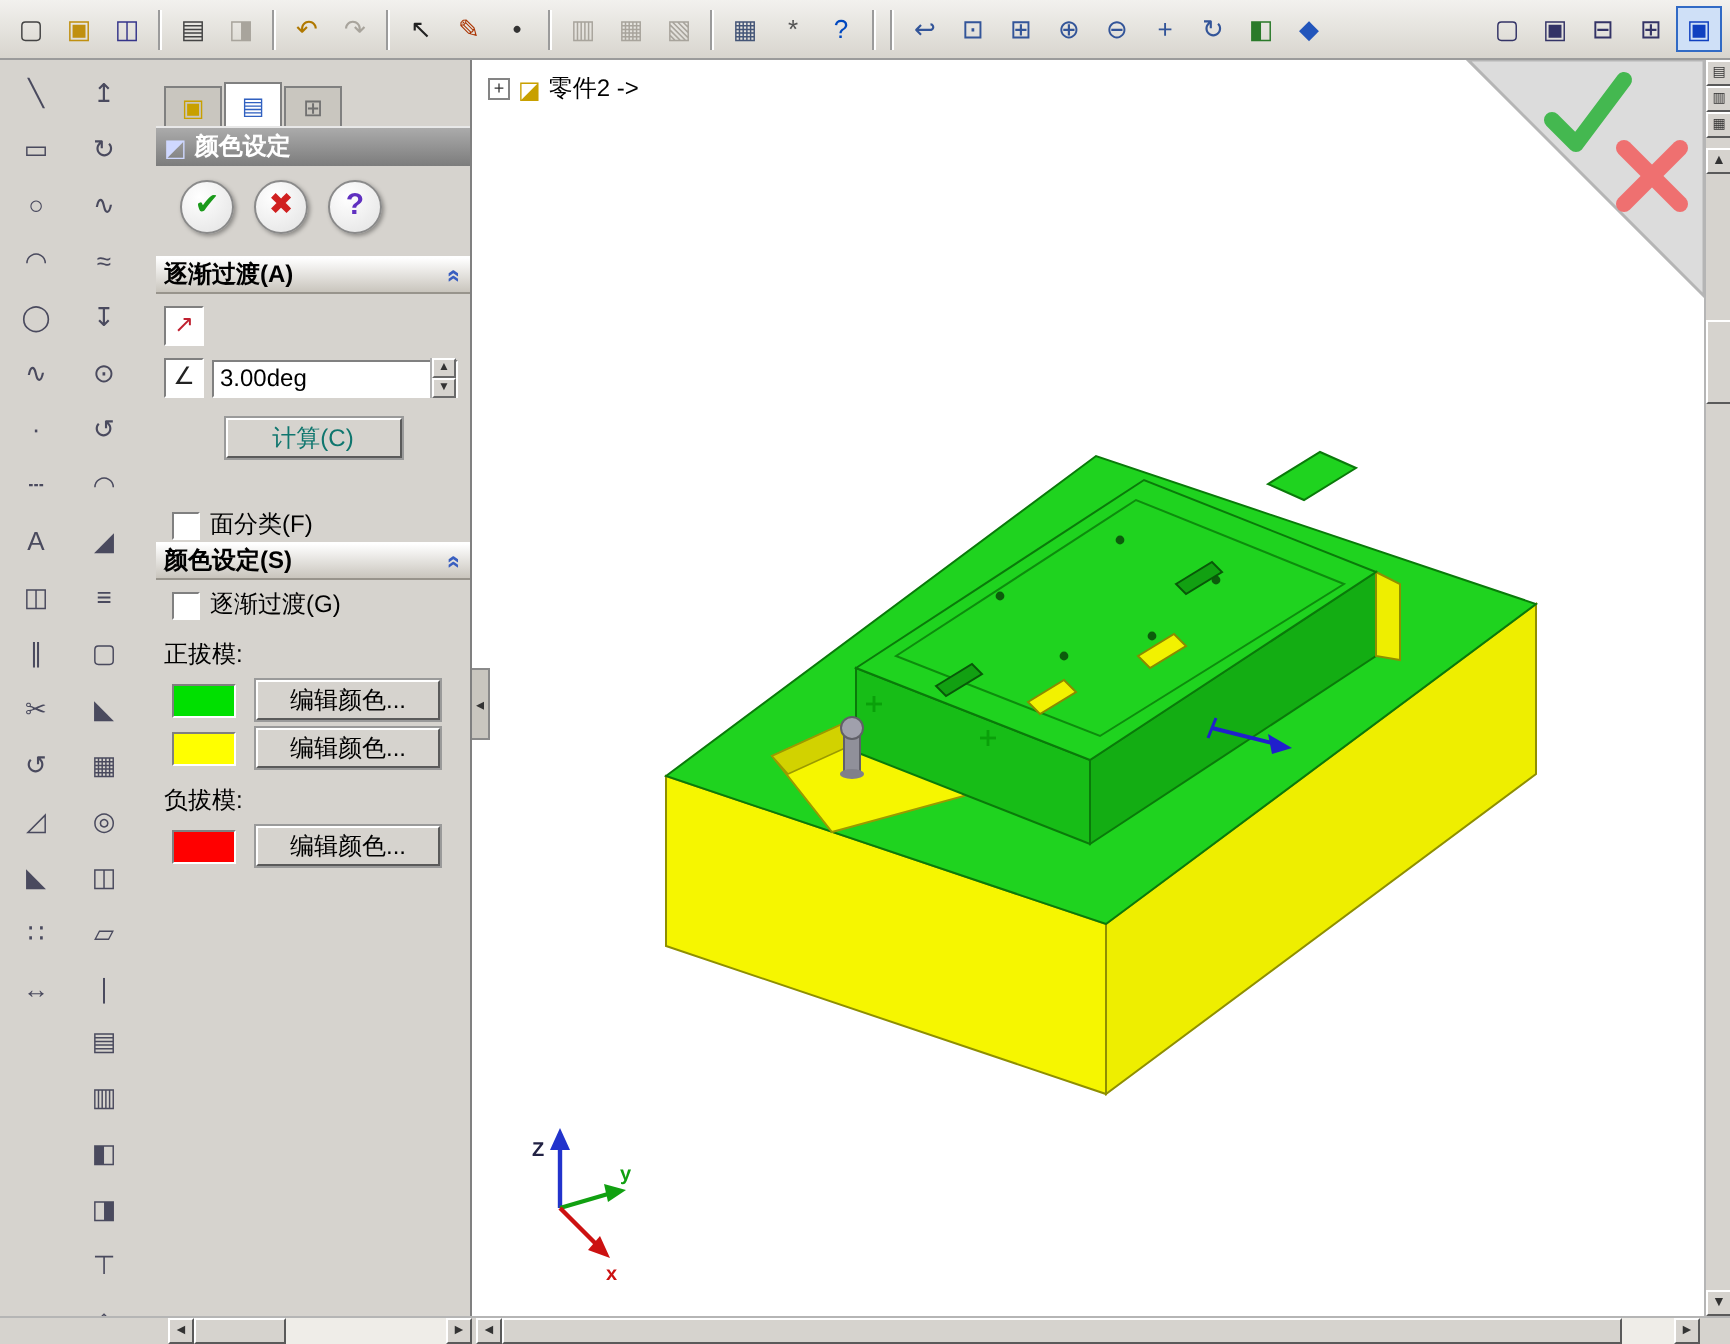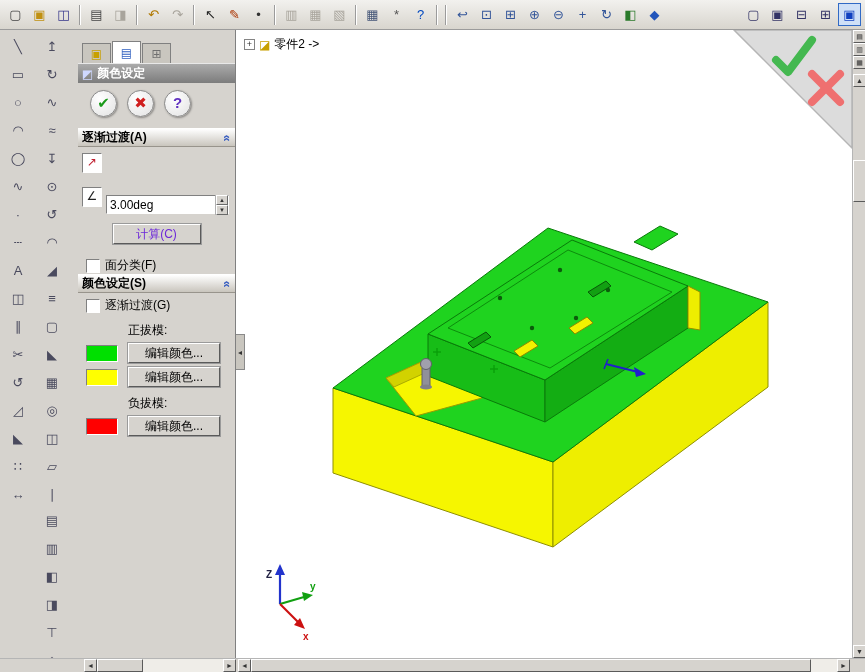--- a/index.html
+++ b/index.html
@@ -46,31 +46,31 @@
   .sec-h{margin-top:4px;height:17px;background:linear-gradient(#ffffff,#c9c5bd);
     border-top:1px solid #ffffff;border-bottom:1px solid #98948c;
     font-weight:bold;display:flex;align-items:center;justify-content:space-between;padding:0 4px;}
   .chev{color:#3a5fc0;font-weight:bold;display:inline-block;transform:rotate(90deg);font-size:12px;}
   .row{display:flex;align-items:center;gap:4px;padding:6px 6px 0 4px;}
   .mini-icon{width:18px;height:18px;background:#fff;border:1px solid;border-color:#808080 #fff #fff #808080;
     text-align:center;line-height:17px;font-size:12px;flex:0 0 auto;}
   .sel-field{flex:1;height:17px;line-height:17px;background:#f09e9e;border:1px solid;
     border-color:#808080 #fff #fff #808080;padding:0 3px;overflow:hidden;}
   .txt-field{flex:1;height:17px;background:#fff;border:1px solid;border-color:#808080 #fff #fff #808080;
-    display:flex;align-items:center;padding:0 0 0 3px;margin-top:16px;}
+    display:flex;align-items:center;padding:0 0 0 3px;}
   .txt-field .val{flex:1;}
   .spin{width:12px;display:flex;flex-direction:column;border-left:1px solid #b0b0b0;}
   .spin span{height:8px;line-height:8px;font-size:6px;text-align:center;background:#d6d3ce;
     border:1px solid;border-color:#fff #6a6a6a #6a6a6a #fff;color:#333;}
-  .calc{display:block;margin:10px auto 4px auto;width:88px;height:20px;background:#d6d3ce;
+  .calc{display:block;margin:10px auto 16px auto;width:88px;height:20px;background:#d6d3ce;
     border:1px solid;border-color:#fff #5a5a5a #5a5a5a #fff;box-shadow:0 0 0 1px #9a9a9a;
-    color:#6d28d9;font-size:12px;font-family:inherit;}
+    color:#0f766e;font-size:12px;font-family:inherit;}
   .chk{display:flex;align-items:center;gap:5px;padding:9px 0 0 8px;}
   .chk .box{width:12px;height:12px;background:#fff;border:1px solid;border-color:#808080 #fff #fff #808080;flex:0 0 auto;}
-  .clabel{padding:8px 0 0 4px;margin-left:46px;}
+  .clabel{padding:8px 0 0 4px;}
   .crow{display:flex;align-items:center;gap:10px;padding:4px 0 0 8px;}
   .swatch{width:30px;height:15px;border:1px solid;border-color:#808080 #fff #fff #808080;flex:0 0 auto;}
   .editc{width:92px;height:20px;background:#d6d3ce;border:1px solid;
     border-color:#fff #5a5a5a #5a5a5a #fff;box-shadow:0 0 0 1px #9a9a9a;font-size:12px;font-family:inherit;color:#000;}
 
   
   #viewport{position:absolute;left:236px;top:30px;width:616px;height:628px;background:#ffffff;overflow:hidden;}
   #model-svg{position:absolute;left:0;top:0;}
   .tree{position:absolute;left:8px;top:6px;display:flex;align-items:center;gap:4px;z-index:3;}
   .tree-plus{width:9px;height:9px;border:1px solid #848484;background:#fff;font-size:9px;line-height:8px;text-align:center;color:#333;}

